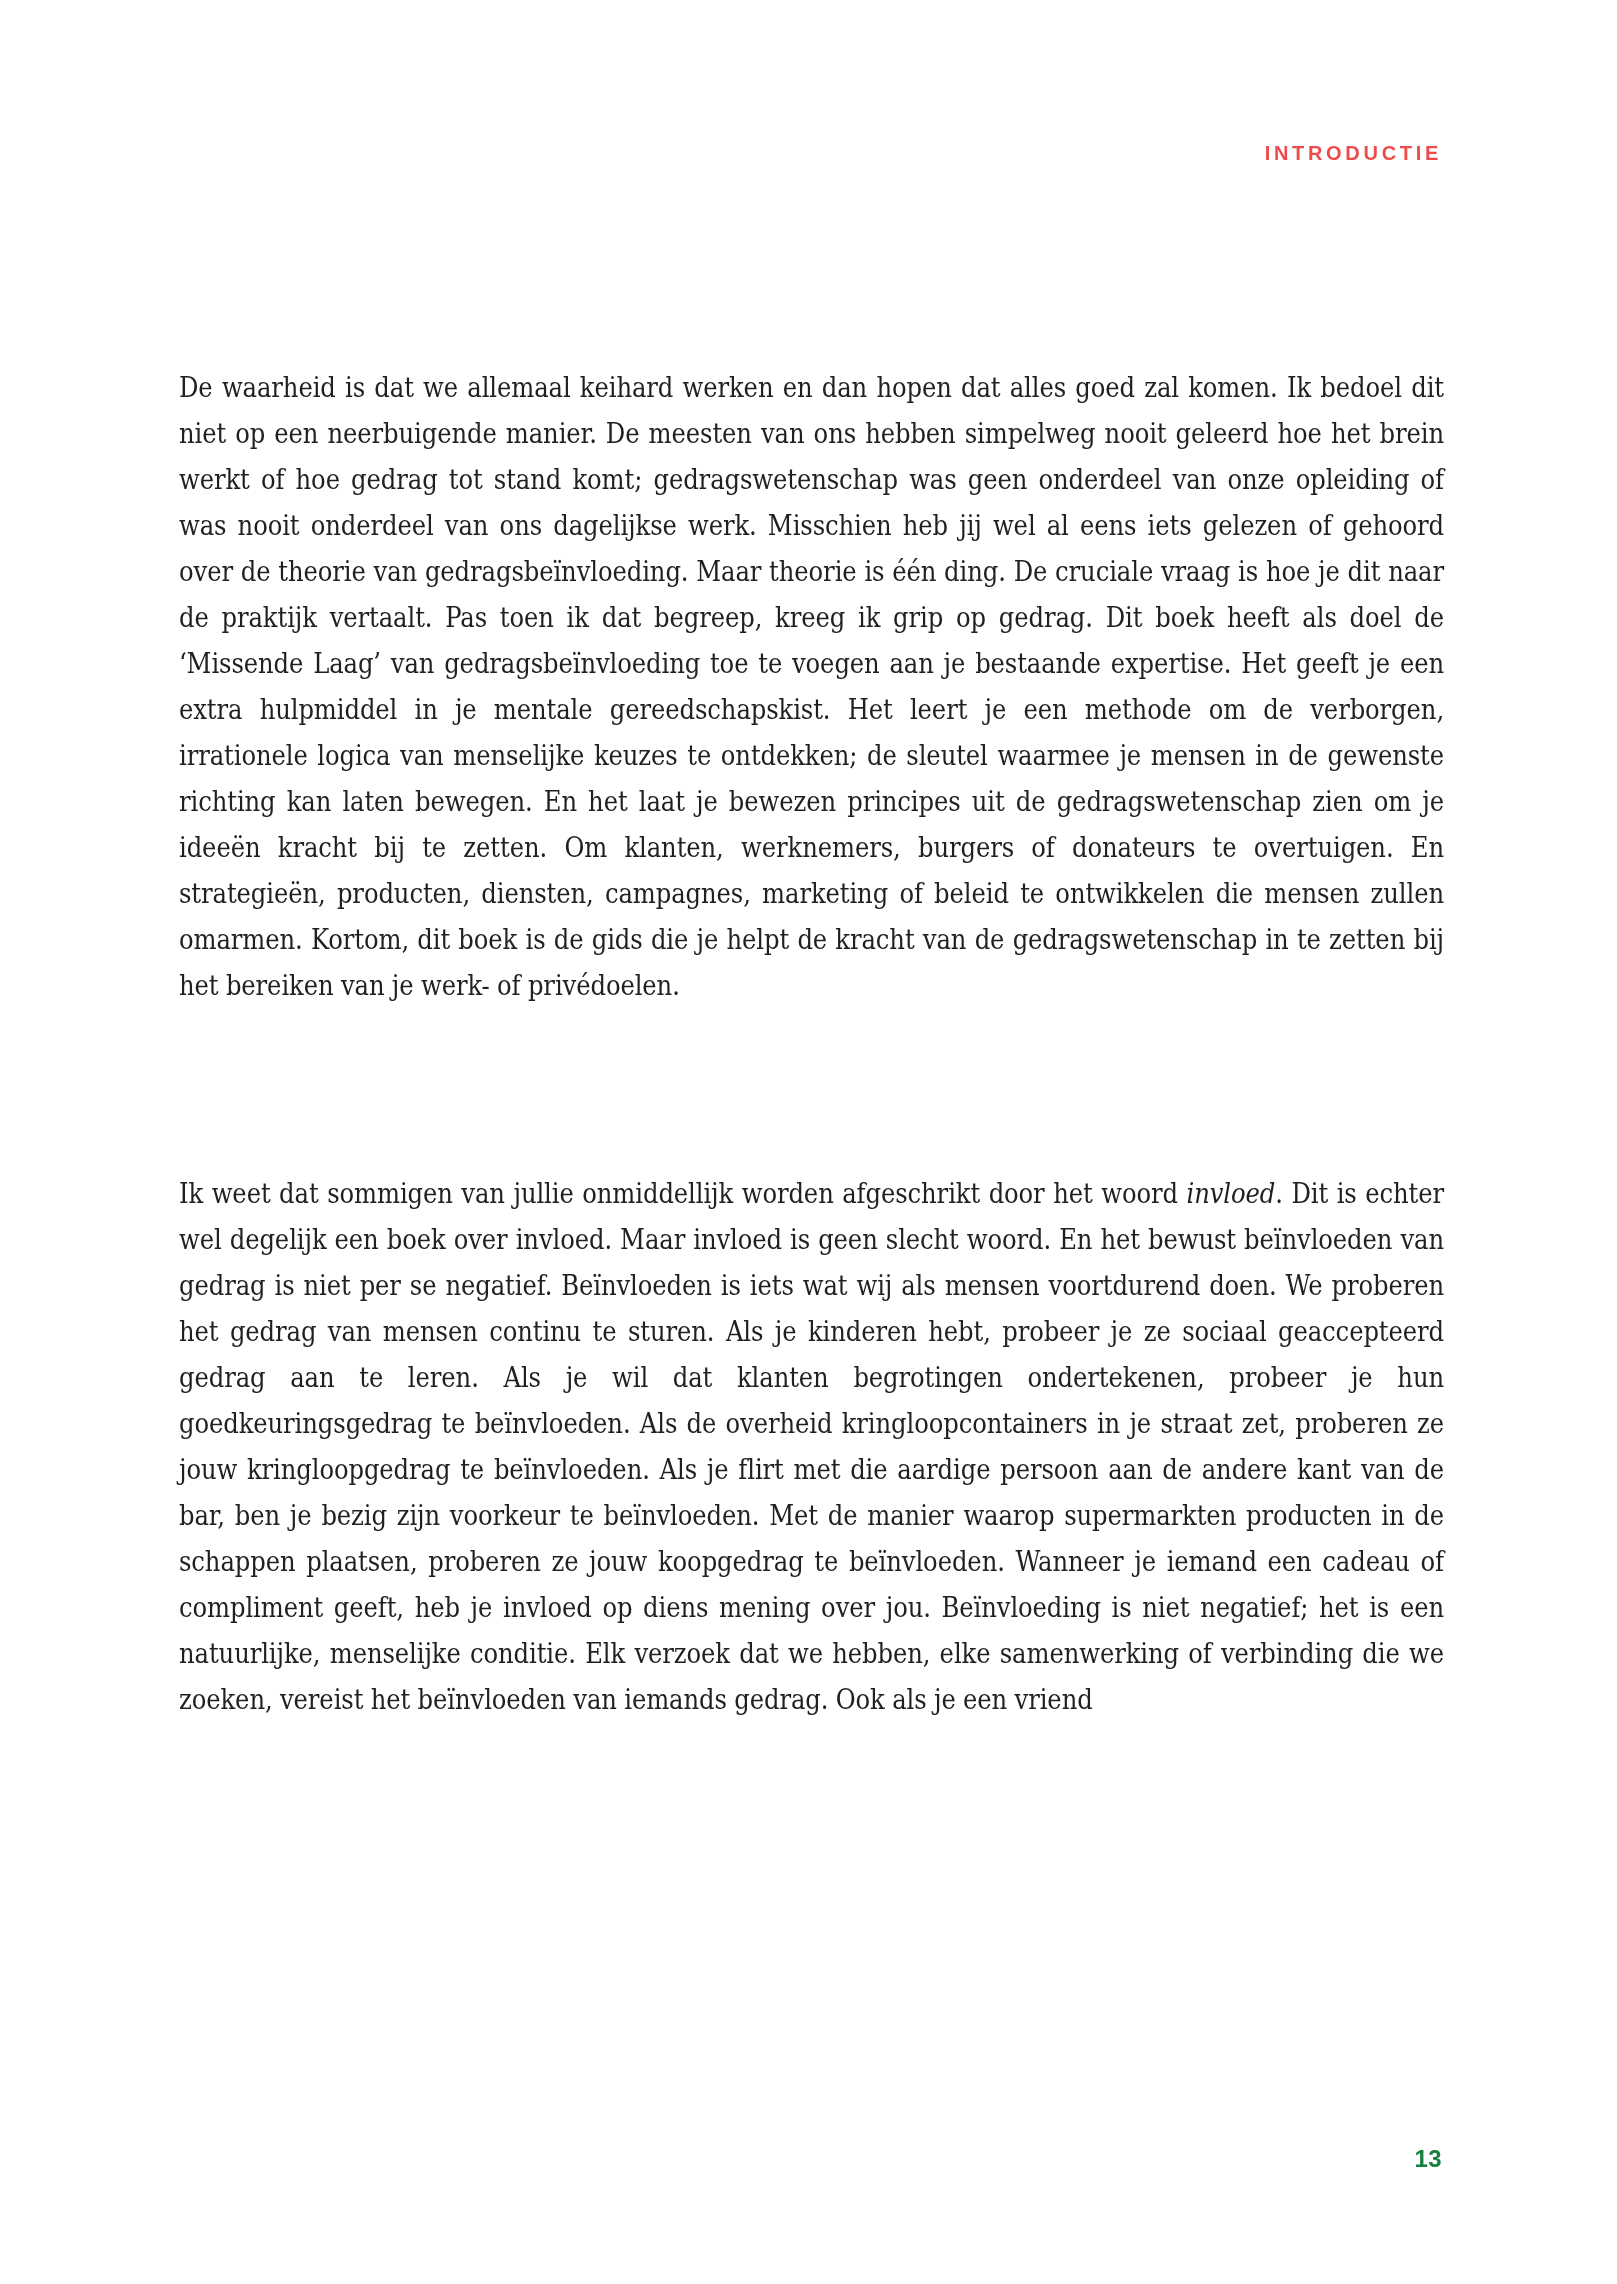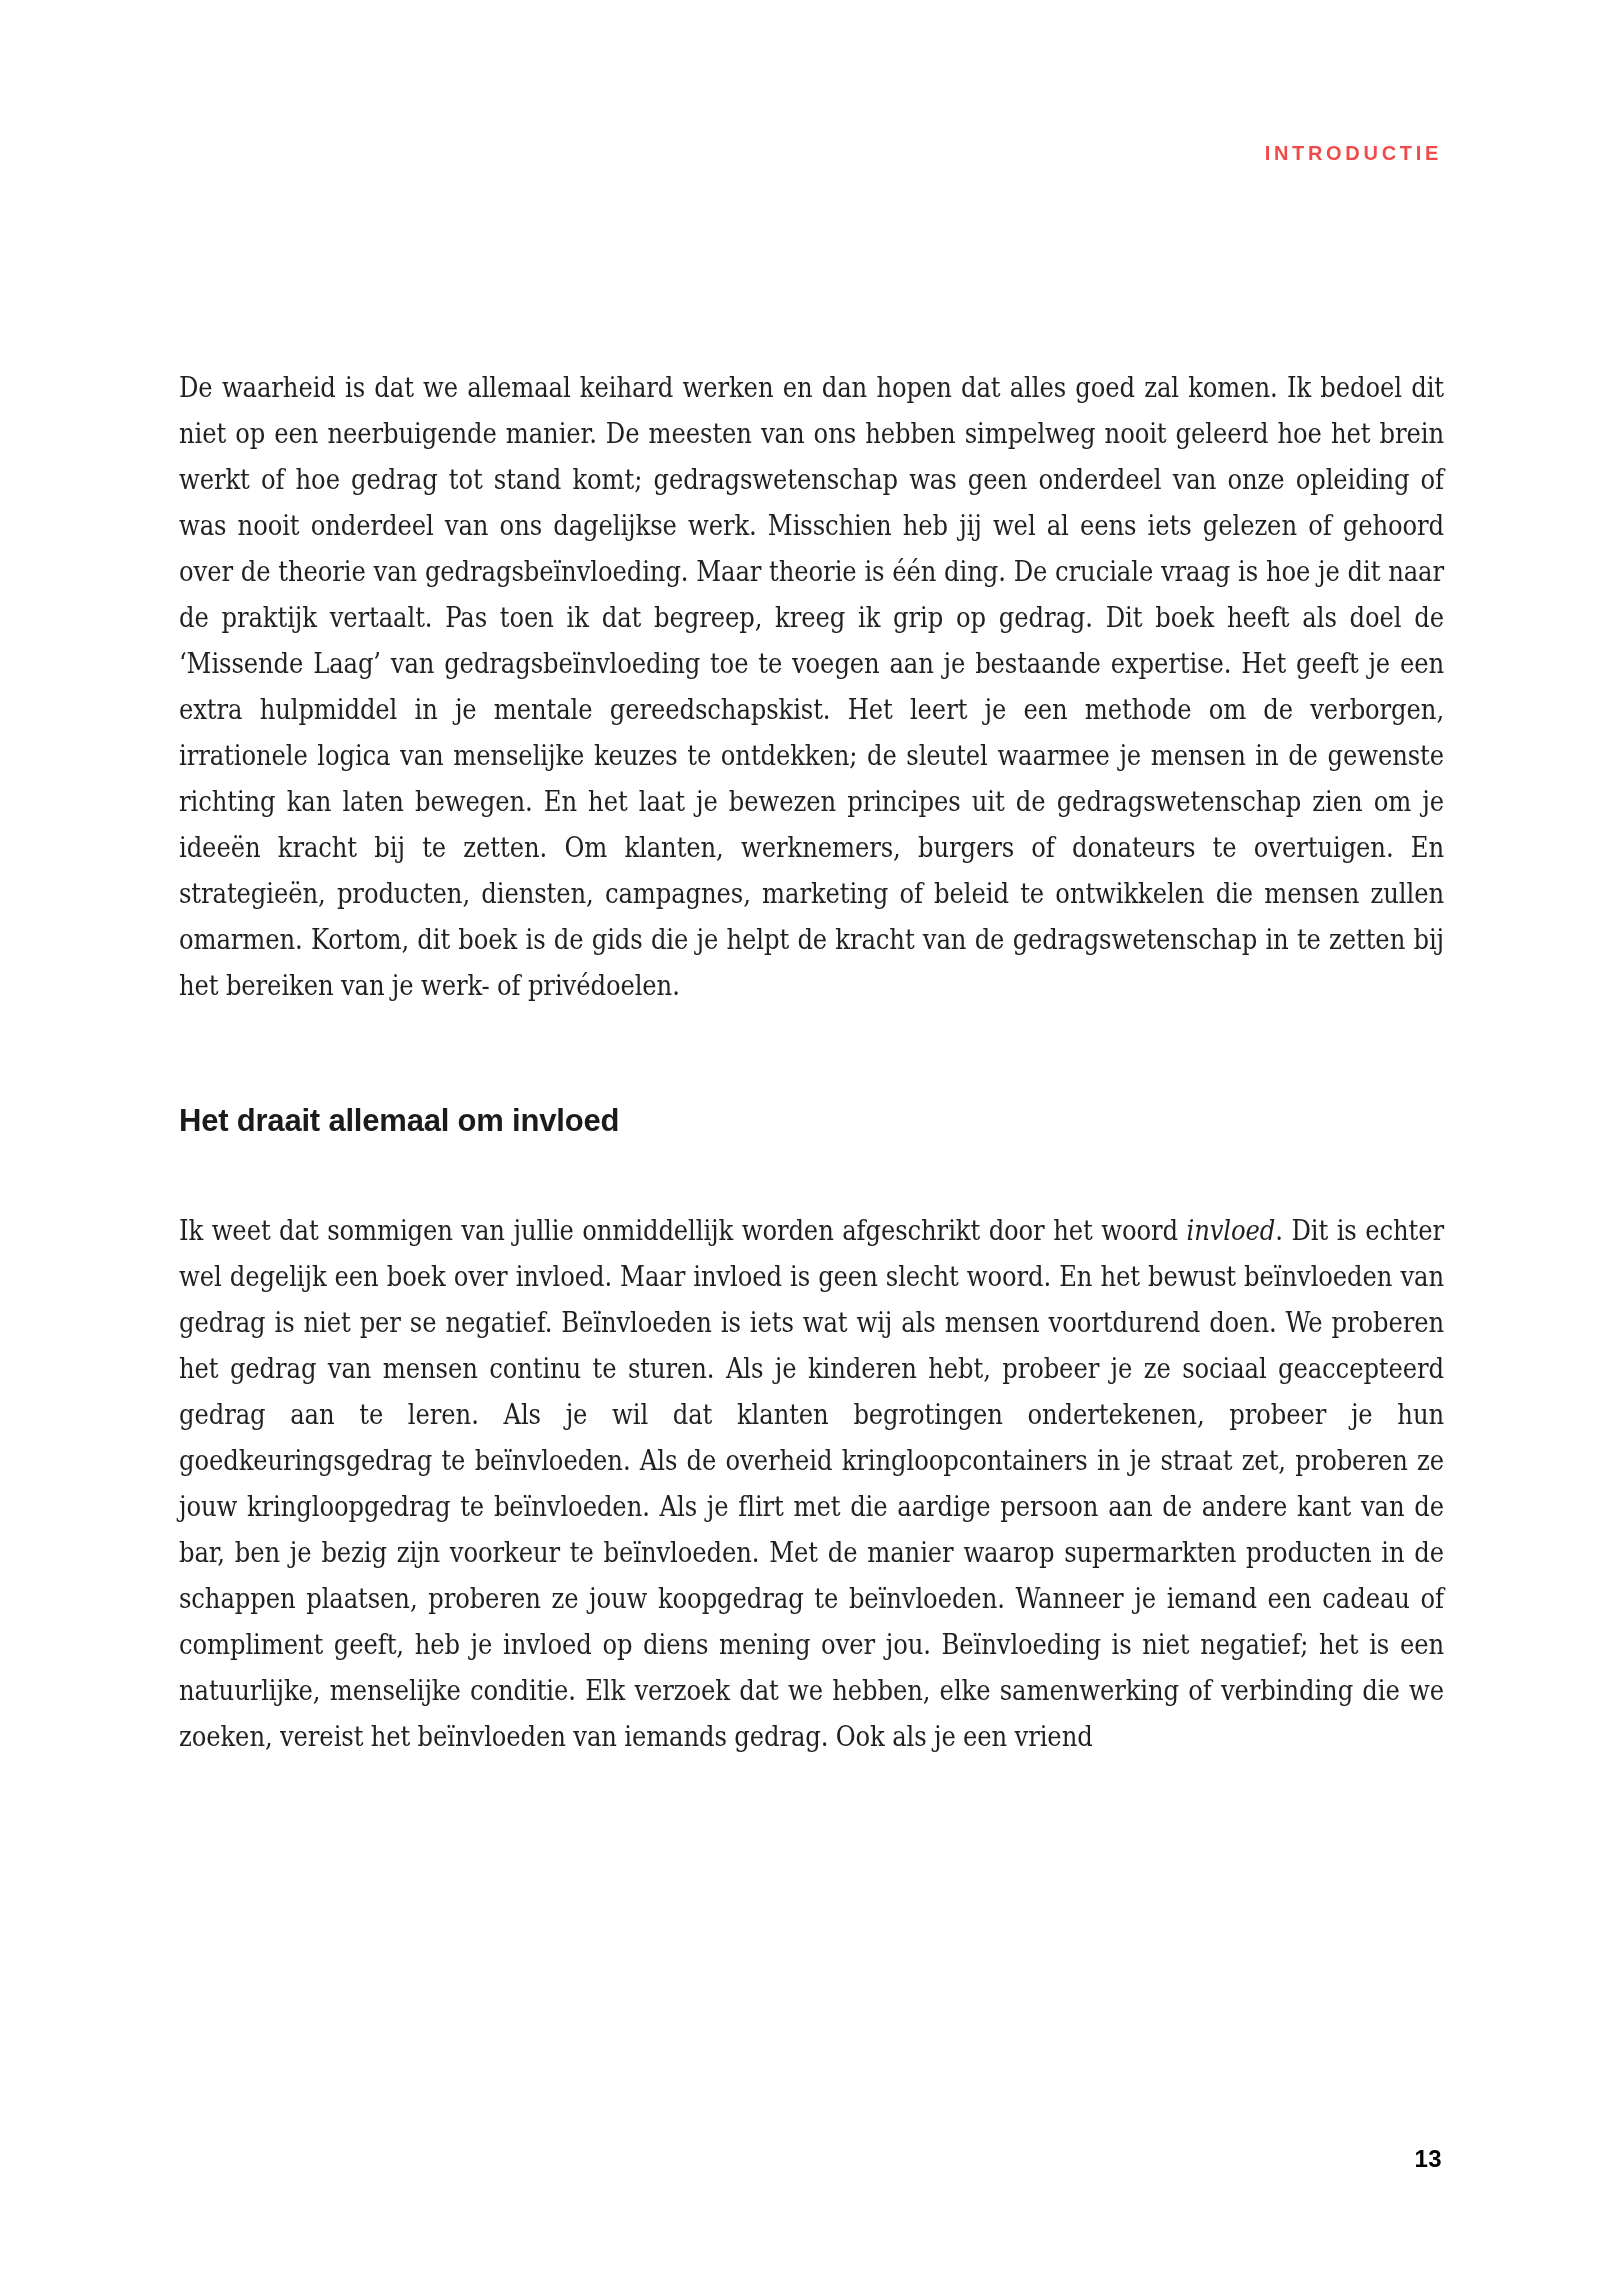--- a/index.html
+++ b/index.html
@@ -79,38 +79,37 @@
   .gap-after-heading { height: 69px; }
 
   
   .folio {
     position: absolute;
     right: 176px;
     bottom: 111px;
     font-family: "Liberation Sans", sans-serif;
     font-weight: 700;
     font-size: 24px;
-    color: #000000;
+    color: #15803d;
     letter-spacing: 0.4px;
   }
 </style>
 </head>
 <body>
 
 <div class="page">
 
   <div class="running-head">INTRODUCTIE</div>
 
   <div class="content">
 
     <p class="body-par">De waarheid is dat we allemaal keihard werken en dan hopen dat alles goed zal komen. Ik bedoel dit niet op een neerbuigende manier. De meesten van ons hebben simpelweg nooit geleerd hoe het brein werkt of hoe gedrag tot stand komt; gedragswetenschap was geen onderdeel van onze opleiding of was nooit onderdeel van ons dagelijkse werk. Misschien heb jij wel al eens iets gelezen of gehoord over de theorie van gedragsbeïnvloeding. Maar theorie is één ding. De cruciale vraag is hoe je dit naar de praktijk vertaalt. Pas toen ik dat begreep, kreeg ik grip op gedrag. Dit boek heeft als doel de ‘Missende Laag’ van gedragsbeïnvloeding toe te voegen aan je bestaande expertise. Het geeft je een extra hulpmiddel in je mentale gereedschapskist. Het leert je een methode om de verborgen, irrationele logica van menselijke keuzes te ontdekken; de sleutel waarmee je mensen in de gewenste richting kan laten bewegen. En het laat je bewezen principes uit de gedragswetenschap zien om je ideeën kracht bij te zetten. Om klanten, werknemers, burgers of donateurs te overtuigen. En strategieën, producten, diensten, campagnes, marketing of beleid te ontwikkelen die mensen zullen omarmen. Kortom, dit boek is de gids die je helpt de kracht van de gedragswetenschap in te zetten bij het bereiken van je werk- of privédoelen.</p>
 
     <div class="gap-after-par-1"></div>
 
-    <h2 class="section-heading">Het draait allemaal om invloed</h2>
 
     <div class="gap-after-heading"></div>
 
     <p class="body-par"><span>Ik weet dat sommigen van jullie onmiddellijk worden afgeschrikt door het woord </span><em>invloed</em><span>. Dit is echter wel degelijk een boek over invloed. Maar invloed is geen slecht woord. En het bewust beïnvloeden van gedrag is niet per se negatief. Beïnvloeden is iets wat wij als mensen voortdurend doen. We proberen het gedrag van mensen continu te sturen. Als je kinderen hebt, probeer je ze sociaal geaccepteerd gedrag aan te leren. Als je wil dat klanten begrotingen ondertekenen, probeer je hun goedkeuringsgedrag te beïnvloeden. Als de overheid kringloopcontainers in je straat zet, proberen ze jouw kringloopgedrag te beïnvloeden. Als je flirt met die aardige persoon aan de andere kant van de bar, ben je bezig zijn voorkeur te beïnvloeden. Met de manier waarop supermarkten producten in de schappen plaatsen, proberen ze jouw koopgedrag te beïnvloeden. Wanneer je iemand een cadeau of compliment geeft, heb je invloed op diens mening over jou. Beïnvloeding is niet negatief; het is een natuurlijke, menselijke conditie. Elk verzoek dat we hebben, elke samenwerking of verbinding die we zoeken, vereist het beïnvloeden van iemands gedrag. Ook als je een vriend</span></p>
 
   </div>
 
   <div class="folio">13</div>
 
 </div>

